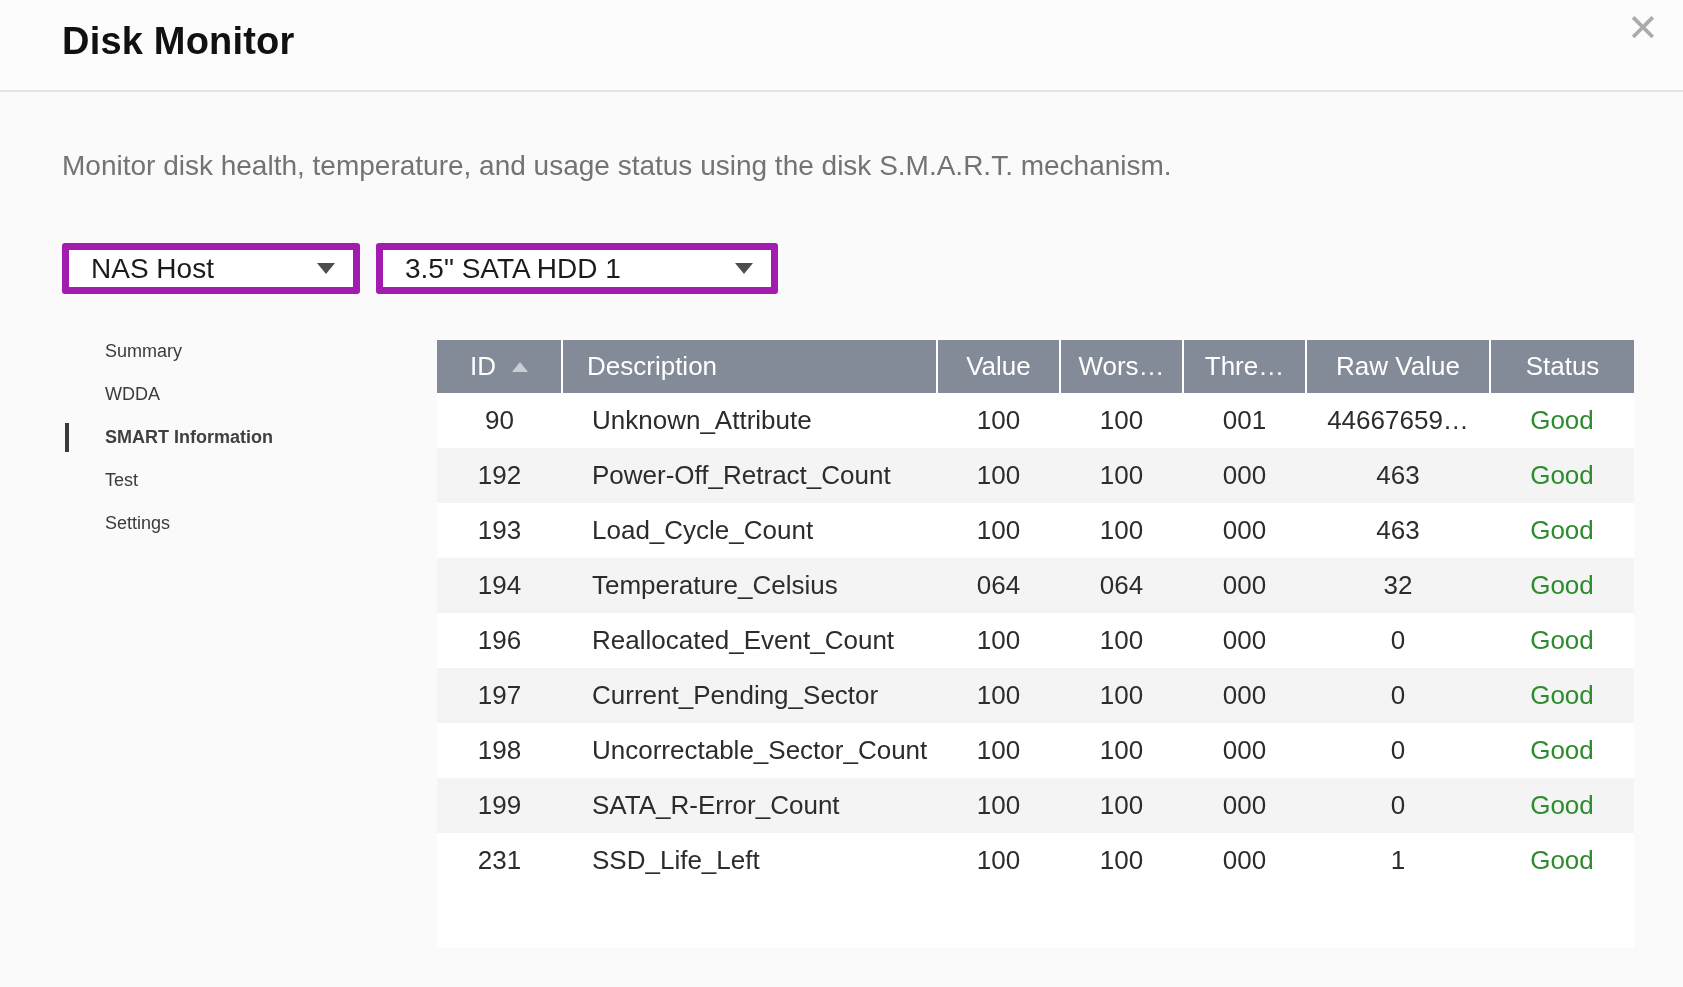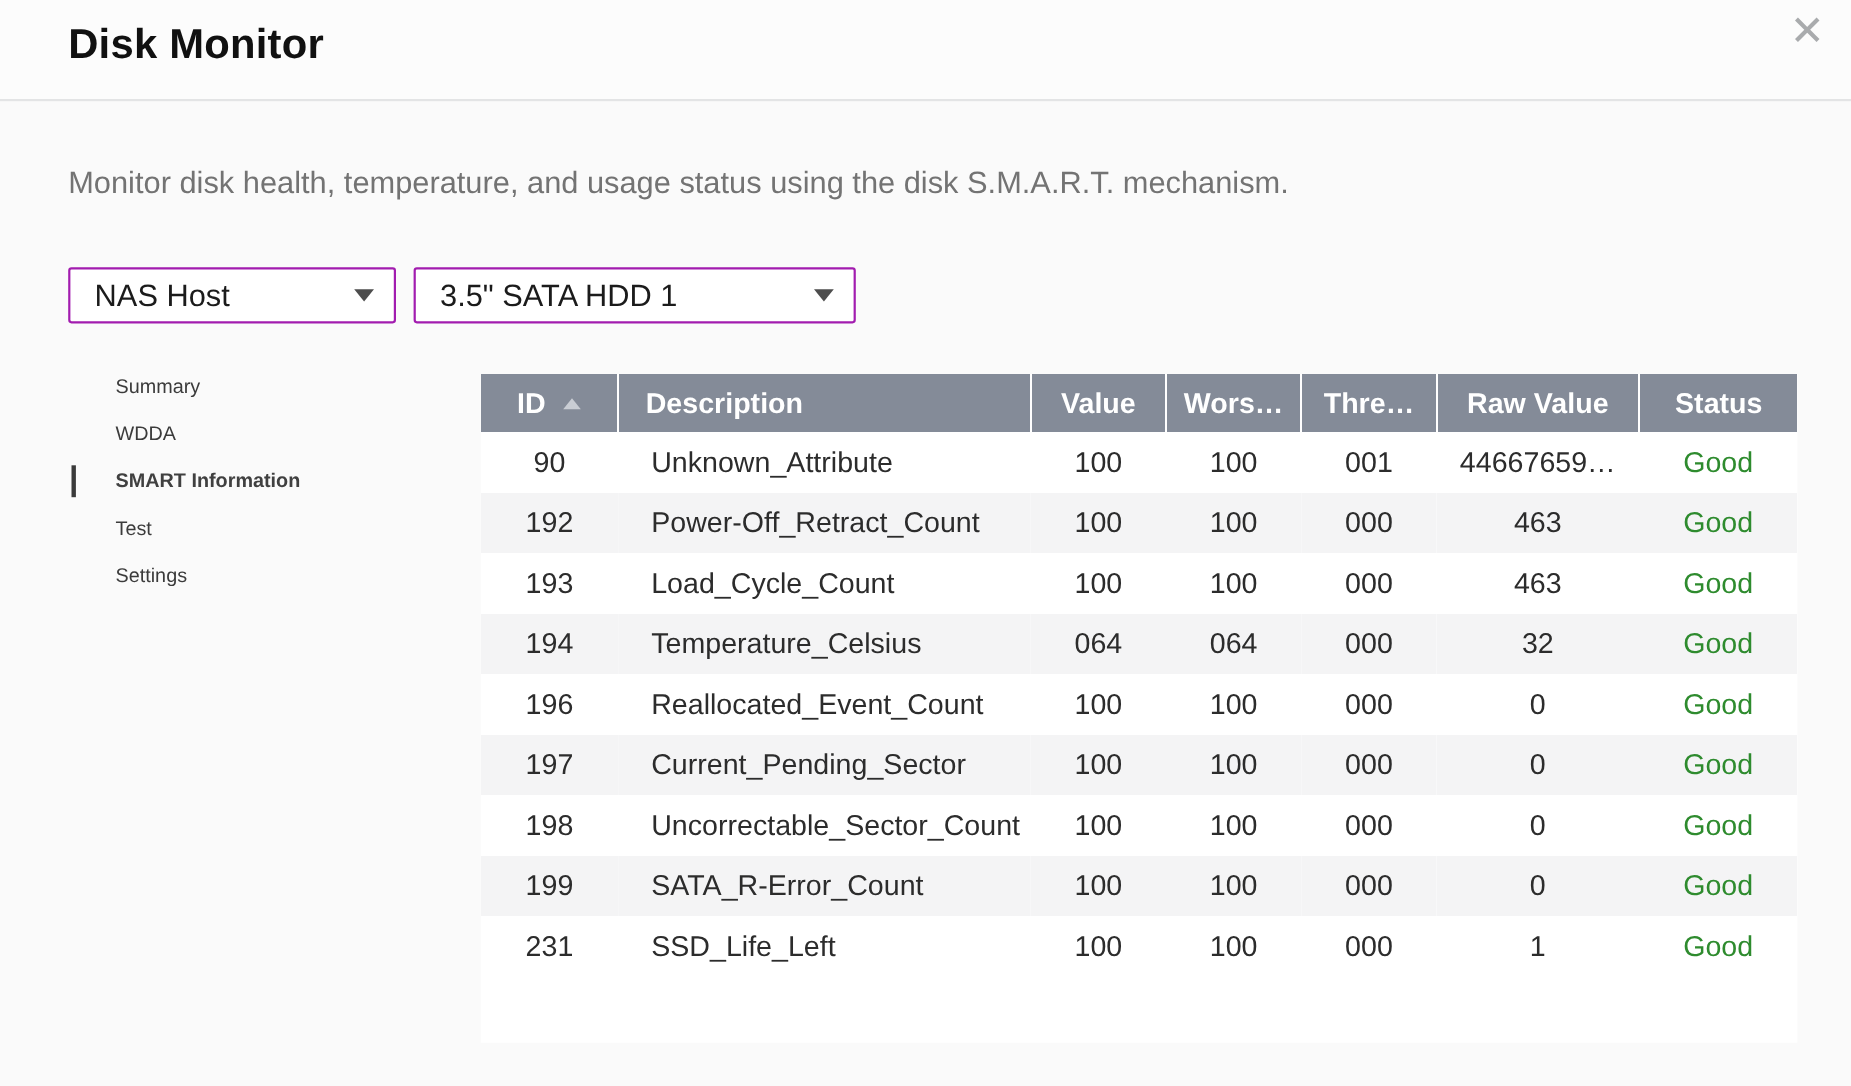--- a/index.html
+++ b/index.html
@@ -34,21 +34,21 @@
   
   .description {
     position: absolute; left: 62px; top: 150px;
     font-size: 28px; color: #737373;
   }
 
   
   .dropdown {
     position: absolute; top: 243px; height: 51px;
     background: #fff;
-    border: 2px solid #a21caf; border-radius: 3px;
+    border: 7px solid #a21caf; border-radius: 3px;
     display: flex; align-items: center;
     font-size: 28px; color: #1b1b1b;
     padding: 0 18px 0 22px;
     cursor: pointer;
   }
   .dropdown .dd-label { flex: 1 1 auto; white-space: nowrap; overflow: hidden; }
   .dd-host { left: 62px;  width: 298px; }
   .dd-disk { left: 376px; width: 402px; }
   .chevron-down {
     width: 0; height: 0; flex: 0 0 auto; margin-left: 12px;
@@ -84,21 +84,21 @@
   table.smart col.c-id     { width: 125px; }
   table.smart col.c-desc   { width: 375px; }
   table.smart col.c-value  { width: 123px; }
   table.smart col.c-worst  { width: 123px; }
   table.smart col.c-thresh { width: 123px; }
   table.smart col.c-raw    { width: 184px; }
   table.smart col.c-status { width: 144px; }
 
   table.smart thead th {
     height: 53px; background: #848b98; color: #fff;
-    font-weight: 700; font-size: 26px;
+    font-weight: 400; font-size: 26px;
     text-align: center; vertical-align: middle;
     white-space: nowrap; overflow: hidden; text-overflow: ellipsis;
     cursor: pointer; position: relative;
   }
   table.smart thead th + th { border-left: 2px solid rgba(255,255,255,0.40); }
   table.smart thead th.col-desc { text-align: left; padding-left: 24px; }
 
   .sort-asc {
     display: inline-block; margin-left: 16px; vertical-align: 3px;
     width: 0; height: 0;

